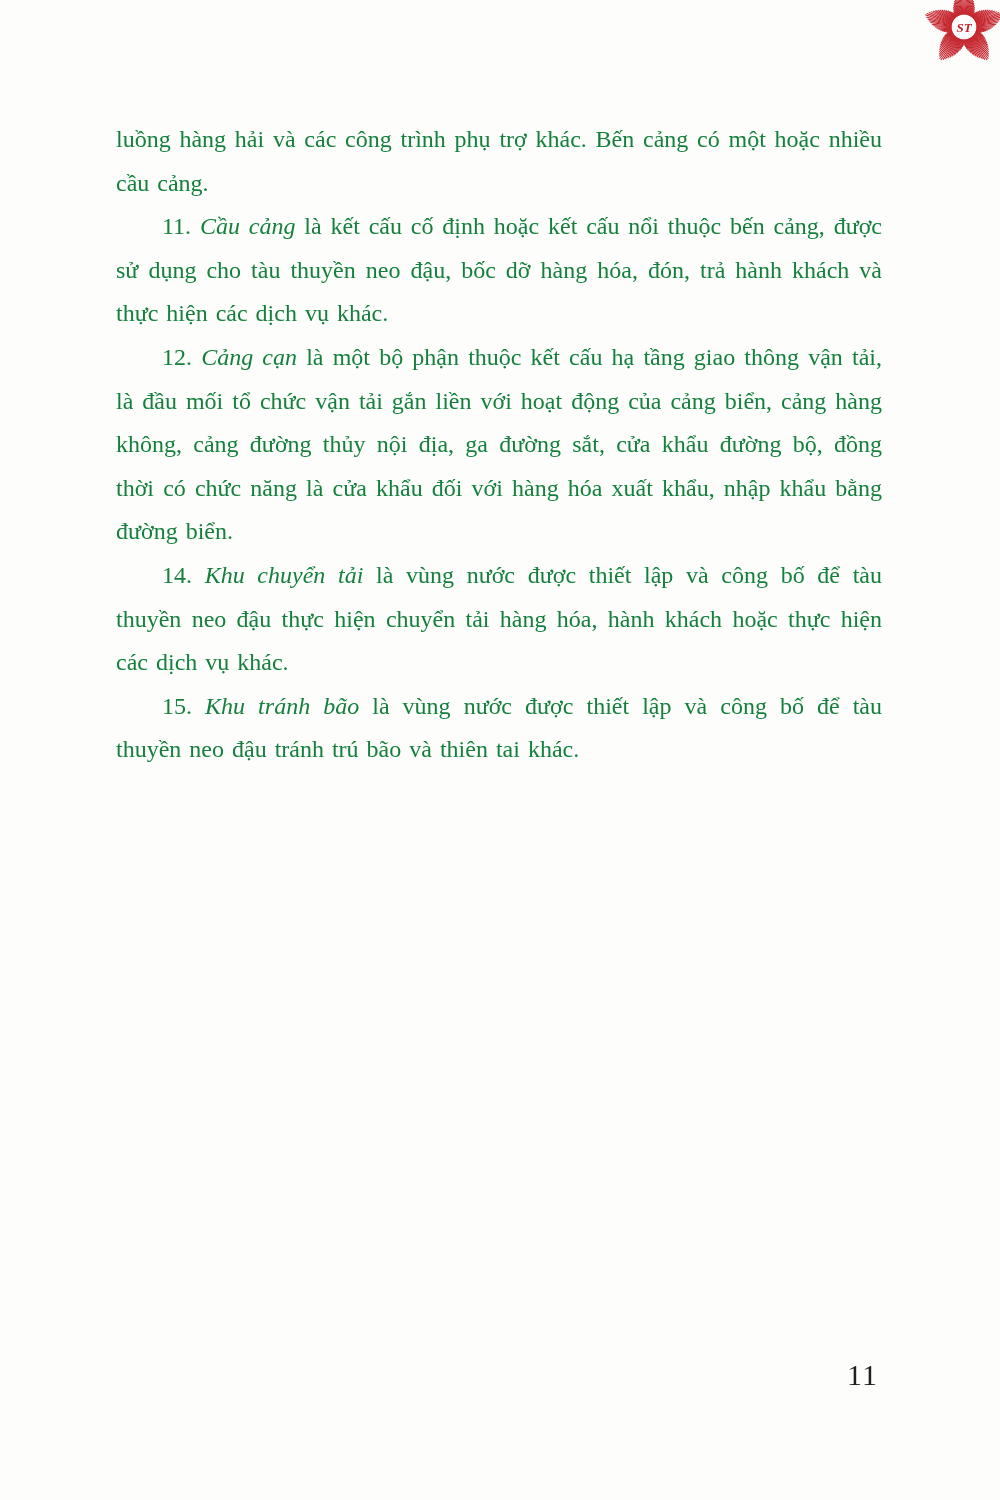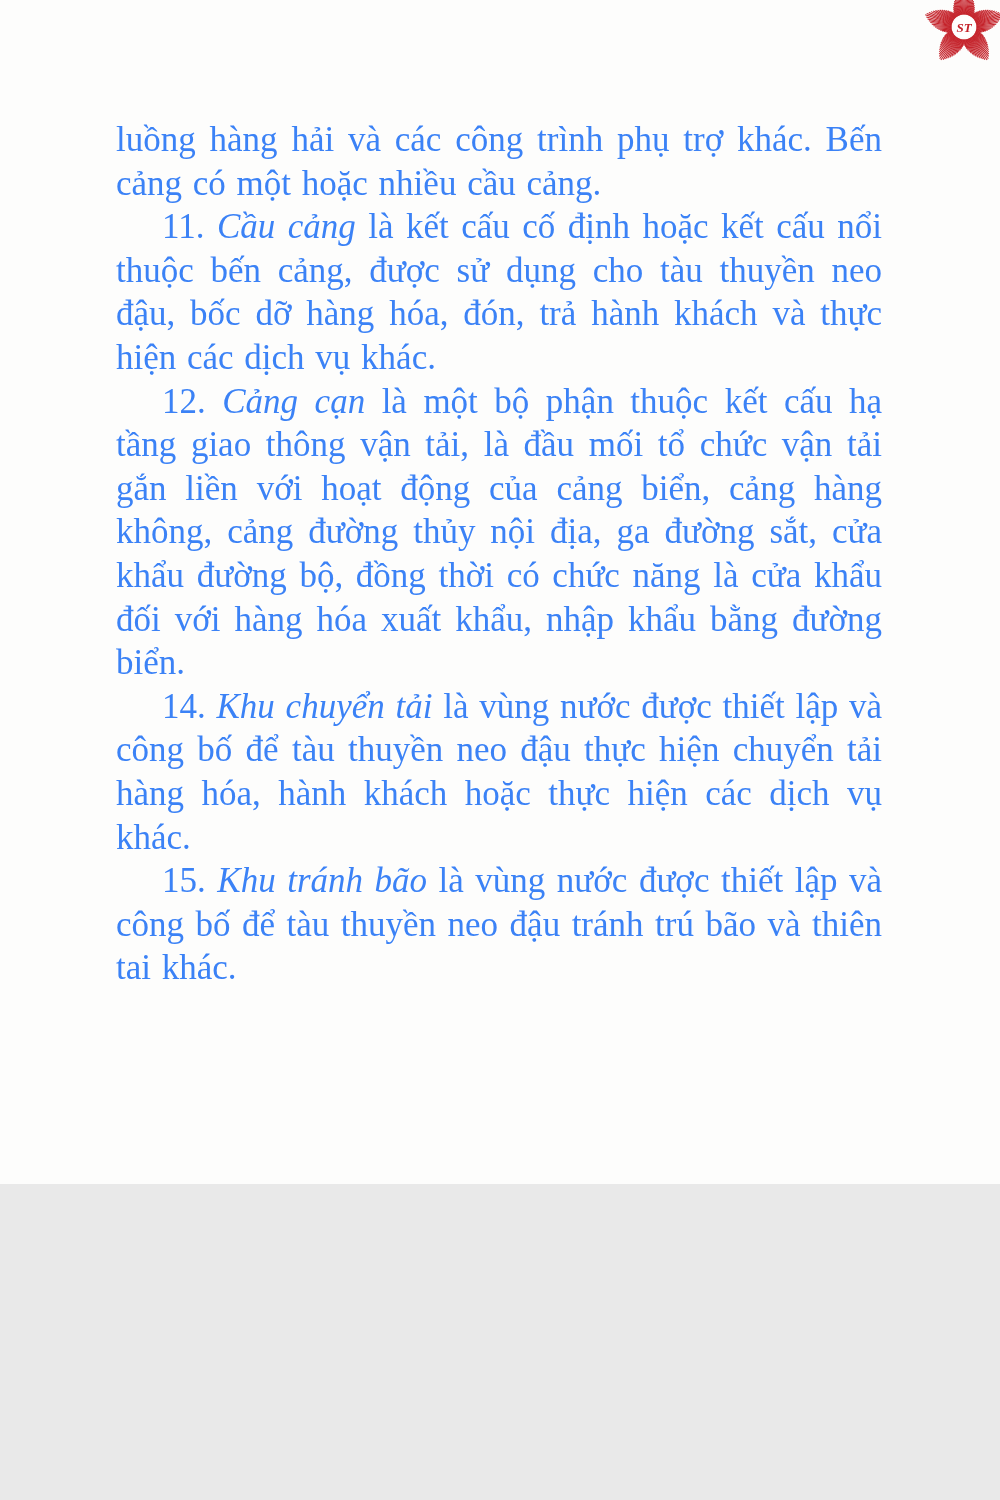--- a/index.html
+++ b/index.html
@@ -1,50 +1,49 @@
 <!DOCTYPE html>
 <html><head>
 <meta charset="utf-8">
 <style>
   html,body { margin:0; padding:0; background:#e9e9e9; }
   .page {
     position:relative;
-    width:1000px; height:1184px;
+    width:1000px; height:1500px;
     background:#fdfdfc;
     overflow:hidden;
     font-family:"Liberation Serif", serif;
   }
   .logo-wrap {
     position:absolute; top:0; right:0;
     width:78px; height:66px;
     overflow:hidden;
   }
   .text-block {
     position:absolute;
     left:116px; top:118px;
     width:766px;
   }
   .para {
     margin:0;
-    font-size:35px;
+    font-size:24px;
     line-height:43.6px;
     text-align:justify;
     text-indent:46px;
-    color:#3b82f6;
+    color:#15803d;
     word-spacing:2px;
   }
   .para.no-indent { text-indent:0; }
   .term { font-style:italic; }
   .page-number {
     position:absolute;
     top:1358px; right:122px;
     font-size:30px;
     color:#1f1f1f;
     letter-spacing:1px;
-    font-style:italic;
   }
 </style>
 </head>
 <body>
 
 <div class="page">
   <div class="logo-wrap">
     <svg id="logo-svg" width="78" height="66" viewBox="0 0 78 66">
         <line x1="54.50" y1="27.00" x2="71.00" y2="27.00" stroke="#c4222a" stroke-width="1.05"></line>
         <line x1="54.49" y1="27.55" x2="69.31" y2="28.19" stroke="#c4222a" stroke-width="1.05"></line>

